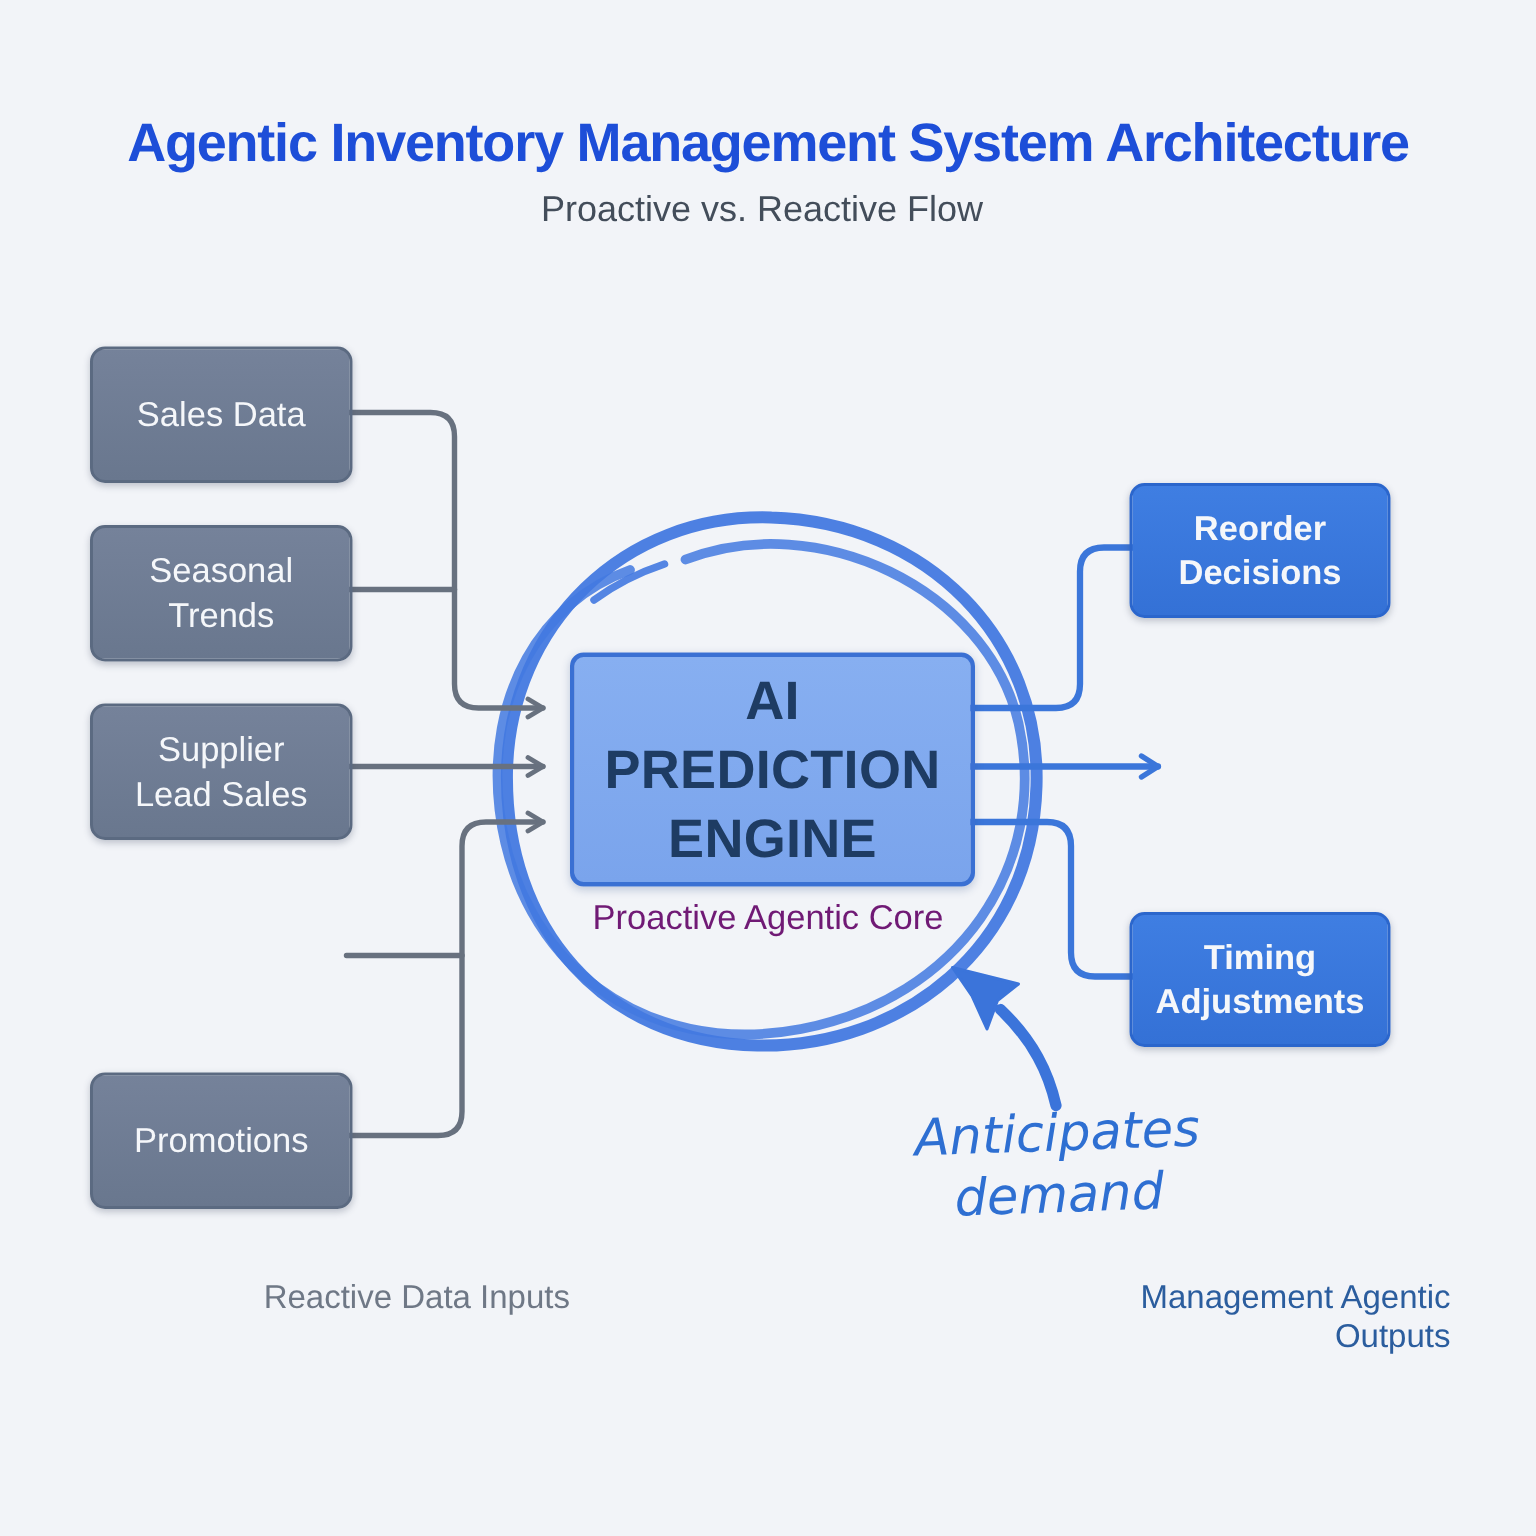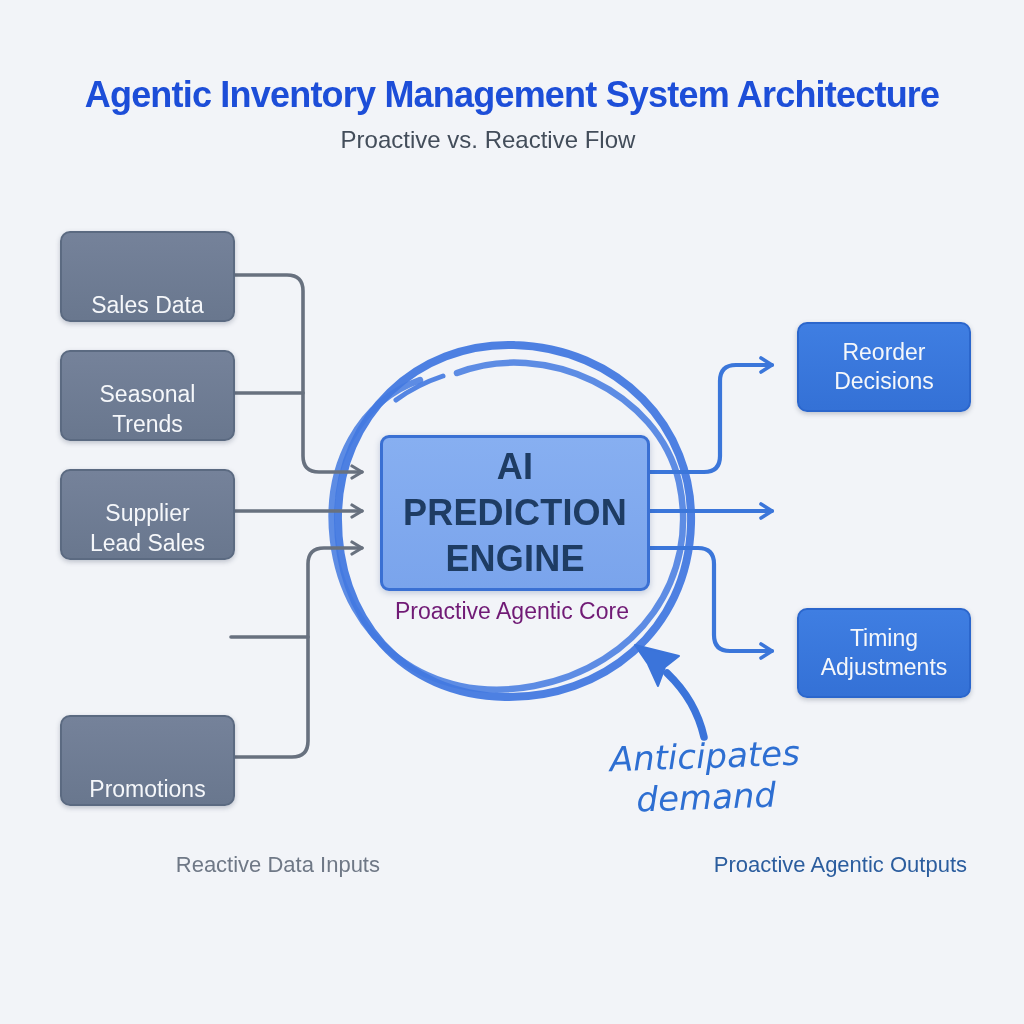--- a/index.html
+++ b/index.html
@@ -12,40 +12,40 @@
     margin:0 auto;
   }
   #connector-layer{position:absolute;left:0;top:0;width:1024px;height:1024px;z-index:1;}
   .txt{position:absolute;z-index:2;}
   .title{
     left:0;top:74px;width:1024px;text-align:center;
     font-size:36px;font-weight:bold;letter-spacing:-0.8px;color:#1d4ed8;
   }
   .subtitle{
     left:0;top:126px;width:976px;text-align:center;
-    font-size:24px;font-weight:500;color:#434d5a;
+    font-size:24px;font-weight:500;color:#434d5a;padding-left:20px;
   }
   .node{
     position:absolute;z-index:2;
     display:flex;align-items:center;justify-content:center;
     text-align:center;border-radius:10px;
     font-size:23px;line-height:1.28;color:#f5f7fa;
     white-space:pre-line;
     box-shadow:0 2px 5px rgba(55,65,90,0.28);
   }
   .input-node{
     left:60px;width:171px;height:87px;
     background:linear-gradient(180deg,#75829a 0%,#69778e 100%);
     border:2px solid #5b6a81;
-    align-items:flex-end;
   }
   .output-node{
-    left:797px;width:170px;height:86px;
+    left:753px;width:170px;height:86px;
     background:linear-gradient(180deg,#3f7ee2 0%,#3471d6 100%);
     border:2px solid #2b66cc;
+    font-weight:bold;
   }
   .engine-node{
     left:380px;top:435px;width:264px;height:150px;
     background:linear-gradient(180deg,#87aff1 0%,#7aa4ec 100%);
     border:3px solid #3a70d3;border-radius:9px;
     font-size:36px;font-weight:bold;color:#1e3c63;letter-spacing:0.2px;
     box-shadow:0 2px 6px rgba(40,70,130,0.25);
   }
   .engine-caption{
     left:380px;top:598px;width:264px;text-align:center;
@@ -138,15 +138,15 @@
   </div>
   <div class="node output-node" style="top:608px">
     <span>Timing
 Adjustments</span>
   </div>
 
   <div class="txt annotation">Anticipates
 demand</div>
 
   <div class="txt footer-left">Reactive Data Inputs</div>
-  <div class="txt footer-right">Proactive Agentic Outputs</div>
+  <div class="txt footer-right">Management Agentic Outputs</div>
 
 </div>
 
 </body></html>

